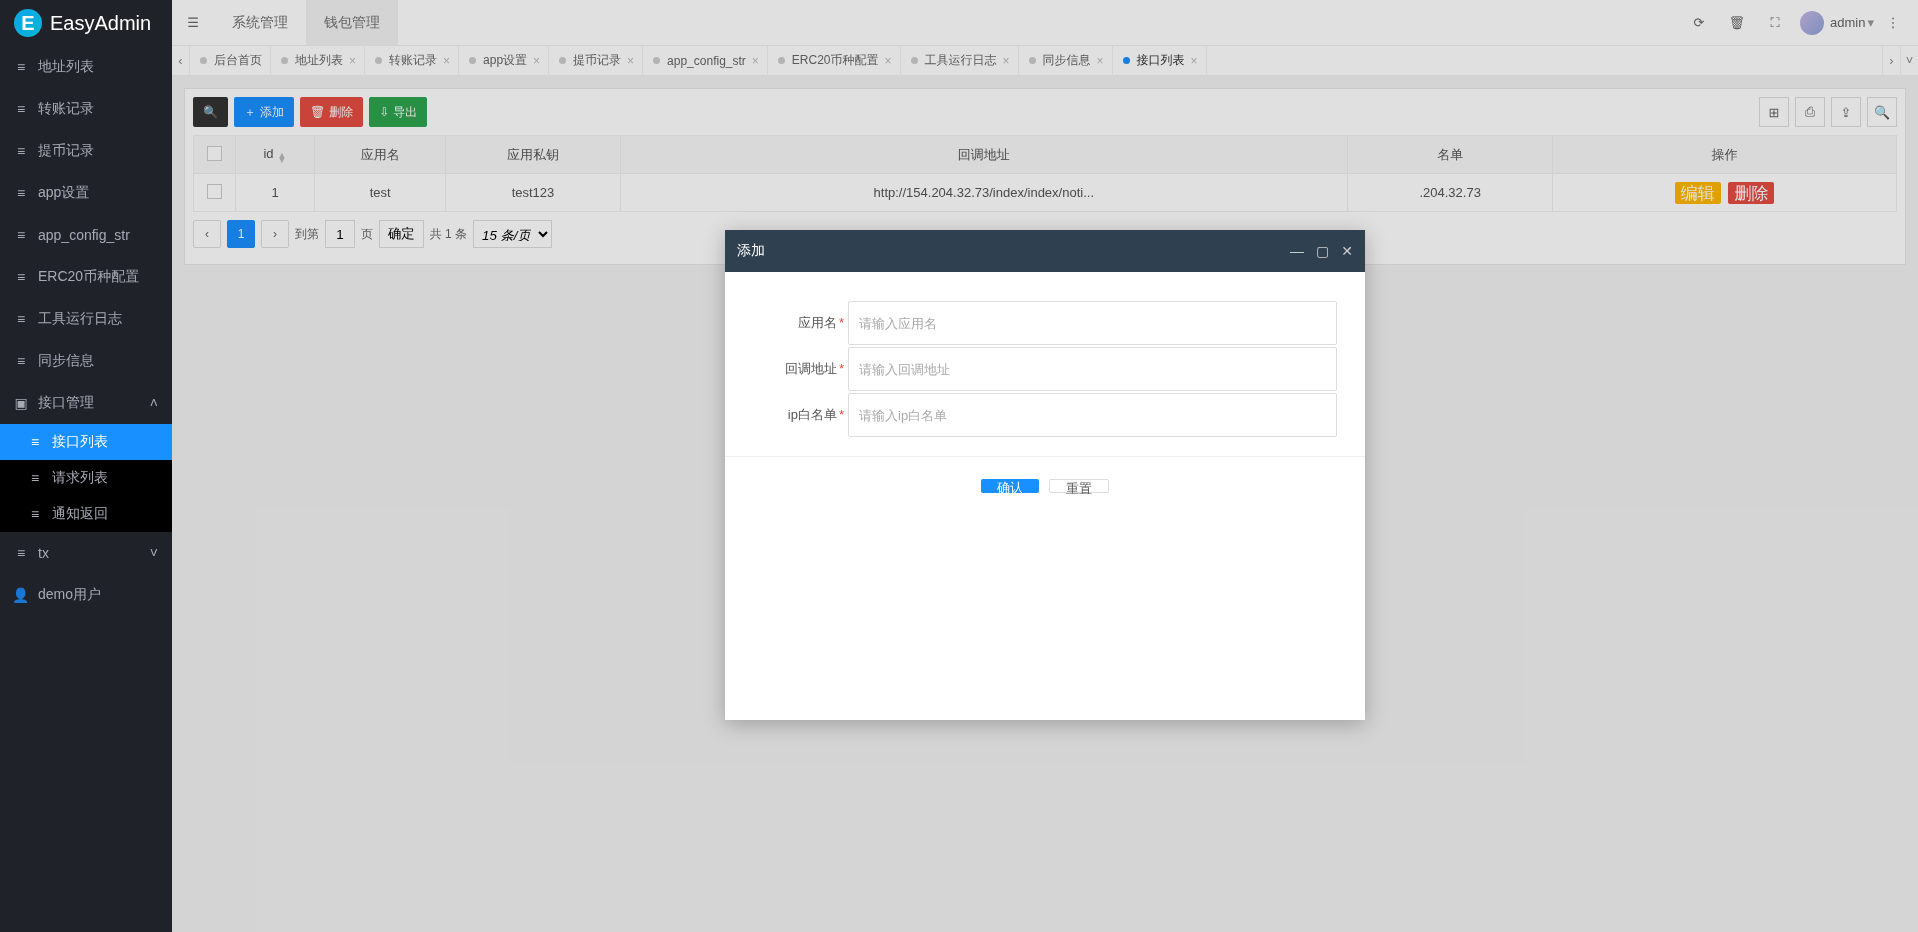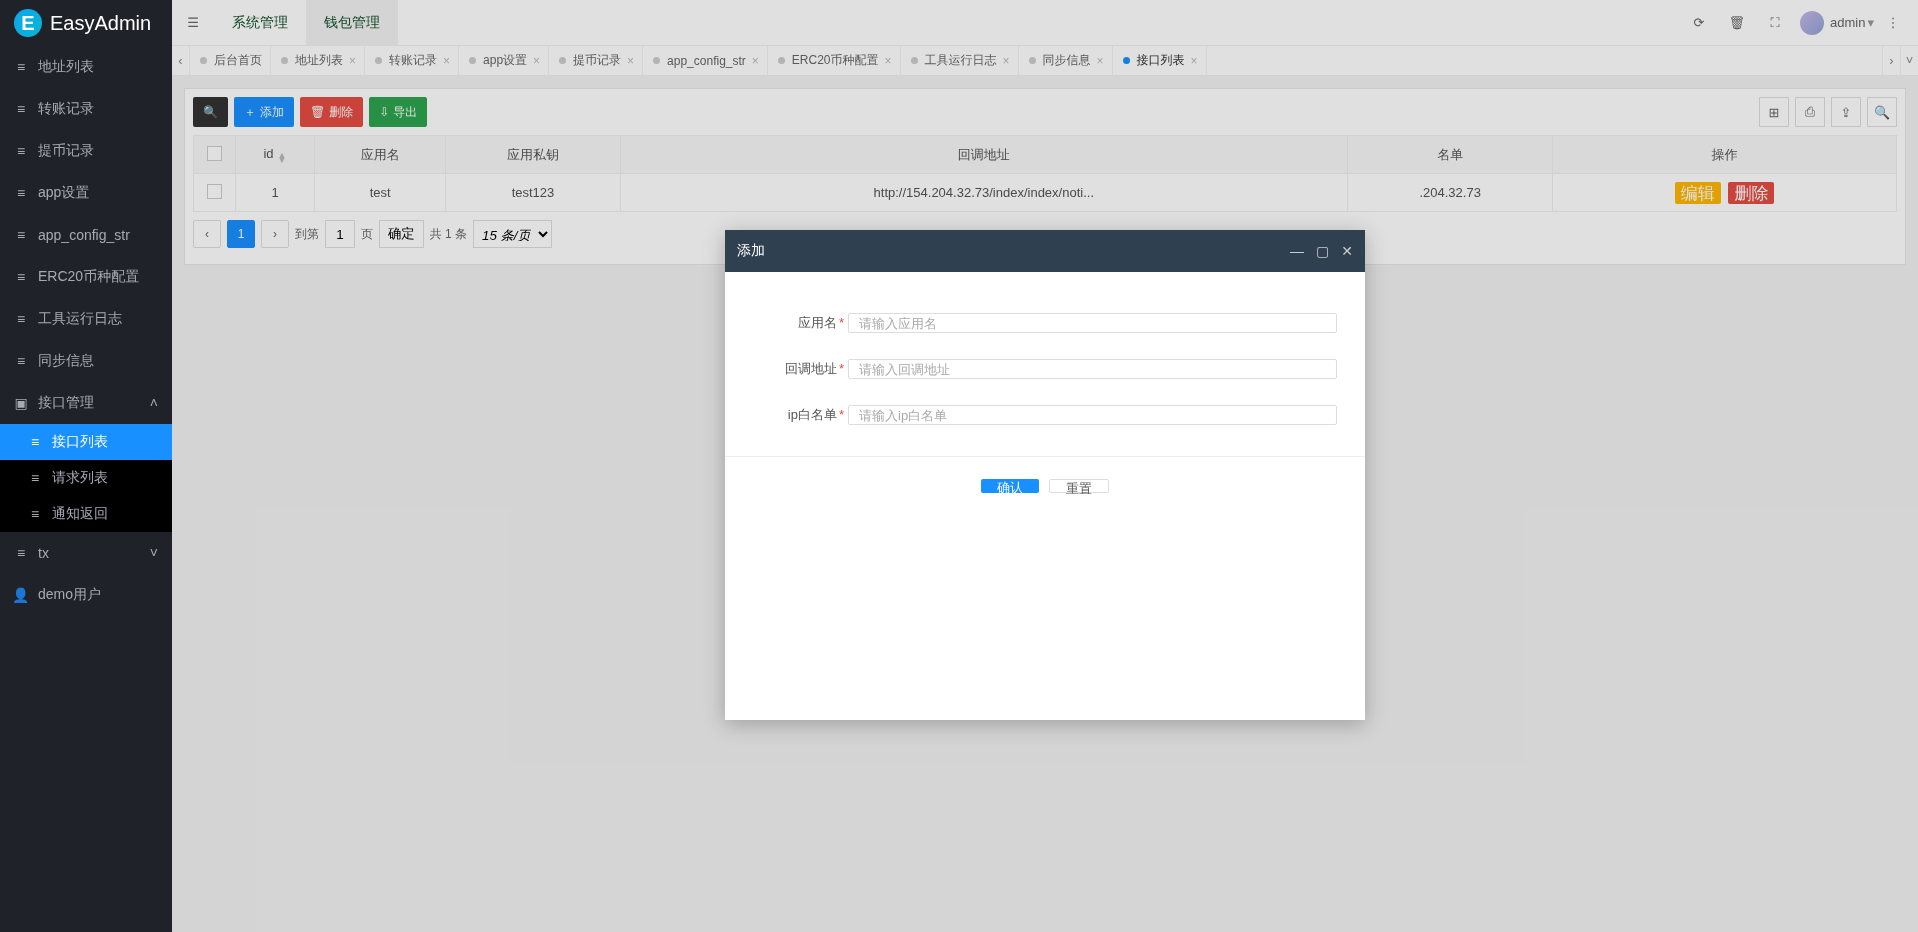--- a/index.html
+++ b/index.html
@@ -11,21 +11,21 @@
     .sb-item { height: 42px; display: flex; align-items: center; padding: 0 14px; cursor: pointer; color: #a7aab5; font-size: 14px; }
     .sb-item.active { background: #1890ff; color: #fff; }
     .sb-item .ic { width: 14px; margin-right: 10px; display: inline-flex; justify-content: center; }
     .sb-sub { padding-left: 28px; height: 36px; background: #000; }
     .sb-sub.active { background: #1890ff; color:#fff; }
     .sb-item .chev { margin-left: auto; }
     .main { flex: 1; display: flex; flex-direction: column; background: #f2f2f2; min-width: 0; position: relative; }
     .topbar { height: 46px; background: #fff; display: flex; align-items: center; border-bottom: 1px solid #eee; }
     .tb-left { display: flex; align-items: center; }
     .tb-icon { width: 42px; height: 46px; display: inline-flex; align-items: center; justify-content: center; cursor: pointer; color: #666; }
-    .tb-tab { padding: 0 18px; height: 46px; display: inline-flex; align-items: center; cursor: pointer; color: #14532d; font-size: 14px; }
+    .tb-tab { padding: 0 18px; height: 46px; display: inline-flex; align-items: center; cursor: pointer; color: #737373; font-size: 14px; }
     .tb-tab.active { background: #f2f2f2; }
     .tb-right { margin-left: auto; display: flex; align-items: center; padding-right: 6px; }
     .tb-right .tb-icon { width: 38px; }
     .avatar { width: 24px; height: 24px; border-radius: 50%; background: linear-gradient(135deg,#c7b8e8,#8fa3d6); margin: 0 6px; }
     .user-lbl { color: #666; margin-right: 2px; }
     .tabs { height: 30px; background: #fff; display: flex; align-items: center; border-bottom: 1px solid #eee; position: relative; }
     .tabs-arrow { width: 18px; height: 30px; display: inline-flex; align-items: center; justify-content: center; cursor: pointer; color: #888; flex-shrink: 0; border-right:1px solid #f2f2f2; }
     .tabs-arrow.right { border-left:1px solid #f2f2f2; border-right:none; }
     .tabs-scroll { flex: 1; display: flex; align-items: center; overflow: hidden; }
     .page-tab { height: 30px; padding: 0 8px 0 10px; display: inline-flex; align-items: center; cursor: pointer; color: #666; font-size: 12px; border-right:1px solid #f2f2f2; white-space: nowrap; }
@@ -57,21 +57,21 @@
     .pg-go { height:28px; padding:0 8px; border:1px solid #ddd; background:#fff; cursor:pointer; }
     .overlay { position: absolute; inset: 0; background: rgba(0,0,0,0.12); z-index: 50; }
     .modal { position: absolute; left: 50%; transform: translateX(-50%); top: 230px; width: 640px; height: 490px; background: #fff; z-index: 60; box-shadow: 0 4px 20px rgba(0,0,0,0.25); display:flex; flex-direction:column; }
     .modal-hd { height: 42px; background: #2f4050; color: #fff; display: flex; align-items: center; padding: 0 12px; font-size: 14px; }
     .modal-hd .mops { margin-left:auto; display:flex; gap:12px; color:#ccc; }
     .modal-hd .mops span { cursor:pointer; }
     .modal-bd { flex:1; padding: 28px 28px 12px; }
     .frow { display:flex; align-items:center; height:46px; }
     .flbl { width: 95px; text-align:right; color:#555; font-size:13px; padding-right:4px; }
     .flbl .req { color:#e54d42; margin-left:2px; }
-    .finp { flex:1; height:20px; border:1px solid #ddd; padding:0 10px; font-size:13px; border-radius:2px; }
+    .finp { flex:1; height:44px; border:1px solid #ddd; padding:0 10px; font-size:13px; border-radius:2px; }
     .finp::placeholder { color:#aaa; }
     .modal-sep { border-top:1px solid #eee; margin:18px -28px 0; }
     .modal-fr { display:flex; justify-content:center; gap:10px; padding:22px 0; }
     .mbtn { height:14px; padding:0 16px; border:none; border-radius:2px; cursor:pointer; font-size:13px; }
     .mbtn-primary { background:#1890ff; color:#fff; }
     .mbtn-default { background:#fff; border:1px solid #ddd; color:#555; }
   </style>
 </head>
 <body>
 

